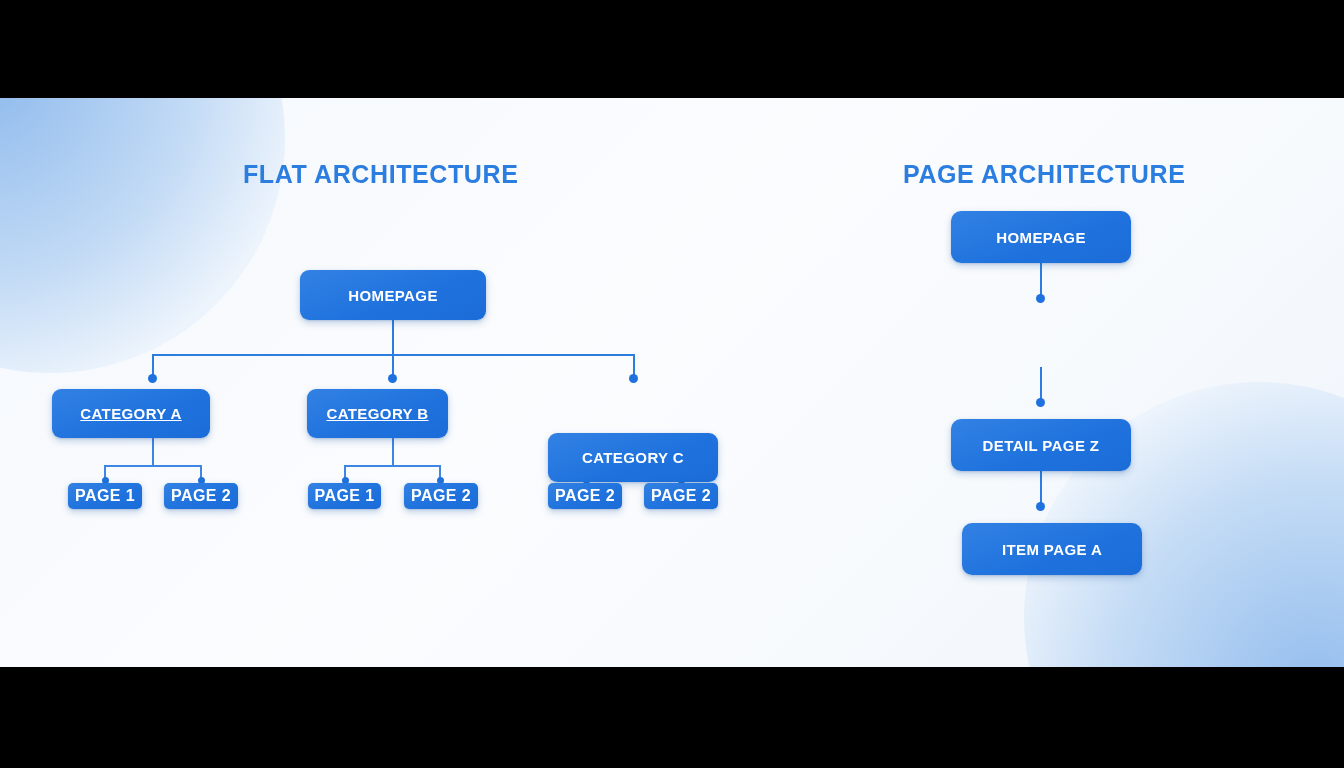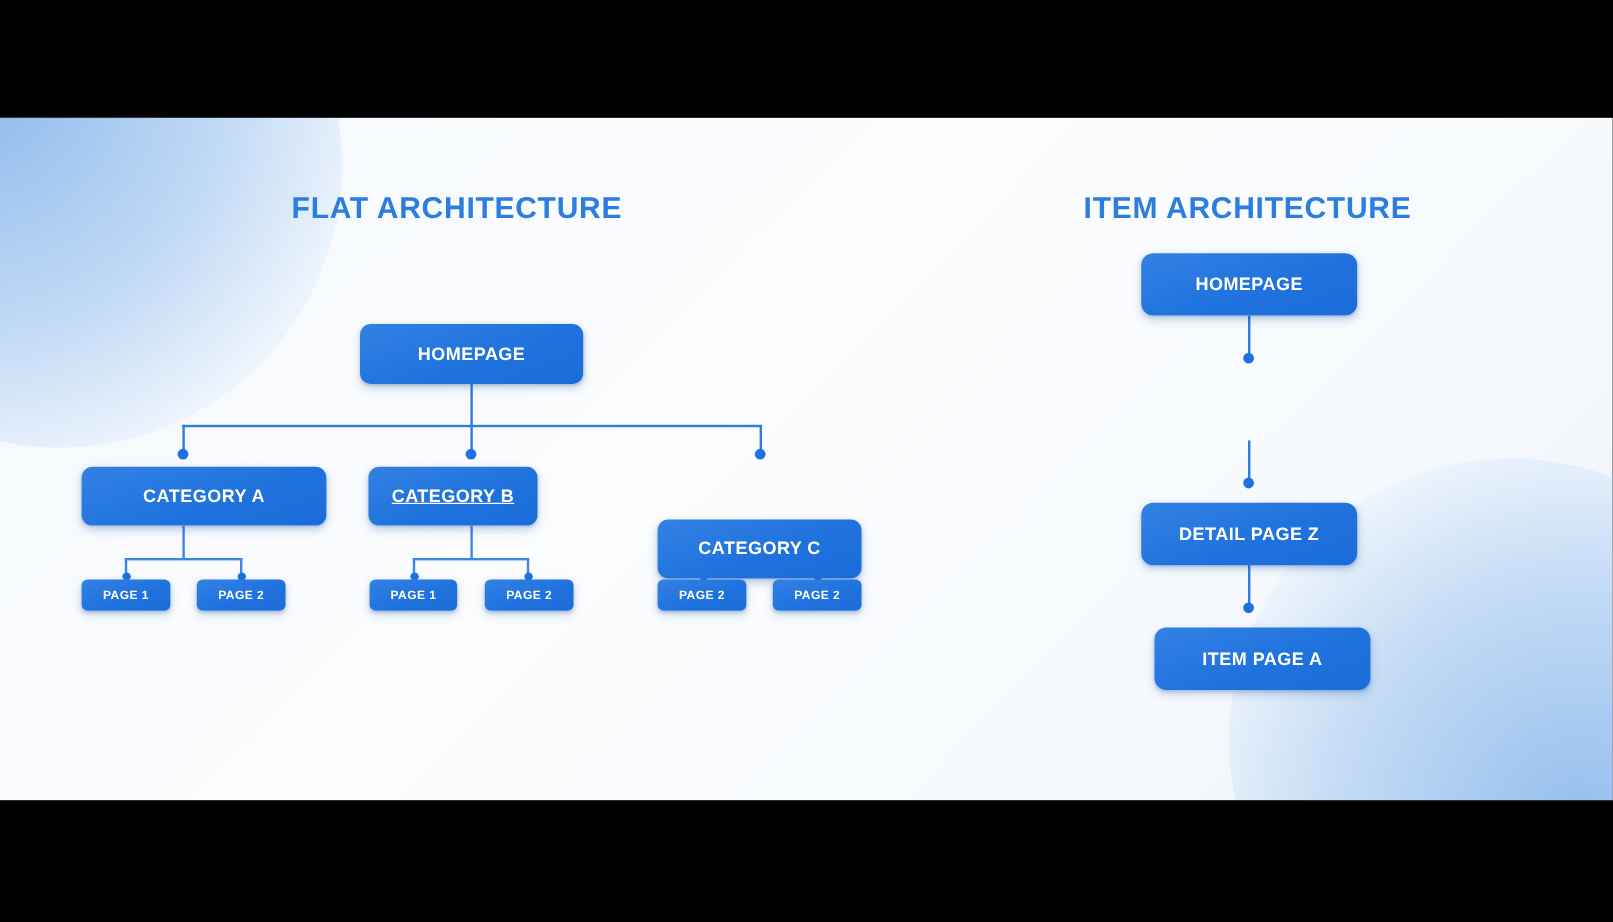--- a/index.html
+++ b/index.html
@@ -74,21 +74,21 @@
     display:flex; align-items:center; justify-content:center;
     background:linear-gradient(160deg,#3281e4 0%,#1f72dd 58%,#1b6cd8 100%);
     color:#fff;
     font-weight:bold;
     letter-spacing:.4px;
     white-space:nowrap;
     box-shadow:0 3px 7px rgba(31,90,160,.26), 0 1px 2px rgba(31,90,160,.18);
     z-index:14;
   }
   .node.lg { border-radius:9px; font-size:15px; }
-  .node.sm { border-radius:5px; font-size:10px; }
+  .node.sm { border-radius:5px; font-size:16px; }
   .node.deep { border-radius:10px; font-size:15px; }
 
   
   .ln {
     position:absolute;
     background:#2b7de0;
     z-index:10;
   }
   .ln.v { width:2px; }
   .ln.h { height:2px; }
@@ -124,21 +124,21 @@
 
     <div class="ln h" style="left:152px; top:256px; width:482px;"></div>
 
     <div class="ln v" style="left:152px; top:256px; height:24px;"></div>
     <div class="ln v" style="left:392px; top:256px; height:24px;"></div>
     <div class="ln v" style="left:633px; top:256px; height:24px;"></div>
     <div class="dot" style="left:148px; top:276px;"></div>
     <div class="dot" style="left:388px; top:276px;"></div>
     <div class="dot" style="left:629px; top:276px;"></div>
 
-    <div class="node lg" style="left:68px; top:291px; width:204px; height:49px;">CATEGORY A</div>
+    <div class="node lg" style="left:52px; top:291px; width:158px; height:49px;text-decoration:underline;">CATEGORY A</div>
     <div class="ln v thin" style="left:152px; top:340px; height:28px;"></div>
     <div class="ln h thin" style="left:104px; top:367px; width:98px;"></div>
     <div class="ln v thin" style="left:104px; top:367px; height:14px;"></div>
     <div class="ln v thin" style="left:200px; top:367px; height:14px;"></div>
     <div class="dot sm" style="left:102px; top:379px;"></div>
     <div class="dot sm" style="left:198px; top:379px;"></div>
     <div class="node sm" style="left:68px; top:385px; width:74px; height:26px;">PAGE 1</div>
     <div class="node sm" style="left:164px; top:385px; width:74px; height:26px;">PAGE 2</div>
 
     <div class="node lg" style="left:307px; top:291px; width:141px; height:49px;text-decoration:underline;">CATEGORY B</div>
@@ -154,21 +154,21 @@
     <div class="node lg" style="left:548px; top:291px; width:170px; height:49px;margin-top:44px;">CATEGORY C</div>
     <div class="ln v thin" style="left:633px; top:340px; height:28px;"></div>
     <div class="ln h thin" style="left:585px; top:367px; width:97px;"></div>
     <div class="ln v thin" style="left:585px; top:367px; height:14px;"></div>
     <div class="ln v thin" style="left:680px; top:367px; height:14px;"></div>
     <div class="dot sm" style="left:583px; top:379px;"></div>
     <div class="dot sm" style="left:678px; top:379px;"></div>
     <div class="node sm" style="left:548px; top:385px; width:74px; height:26px;">PAGE 2</div>
     <div class="node sm" style="left:644px; top:385px; width:74px; height:26px;">PAGE 2</div>
 
-    <div class="col-title" id="deep-title">ITEM ARCHITECTURE</div>
+    <div class="col-title" id="deep-title">PAGE ARCHITECTURE</div>
 
     <div class="node deep" style="left:951px; top:113px; width:180px; height:52px;">HOMEPAGE</div>
     <div class="ln v" style="left:1040px; top:165px; height:36px;"></div>
     <div class="dot" style="left:1036px; top:196px;"></div>
 
     <div class="ln v" style="left:1040px; top:269px; height:36px;"></div>
     <div class="dot" style="left:1036px; top:300px;"></div>
 
     <div class="node deep" style="left:951px; top:321px; width:180px; height:52px;">DETAIL PAGE Z</div>
     <div class="ln v" style="left:1040px; top:373px; height:36px;"></div>

